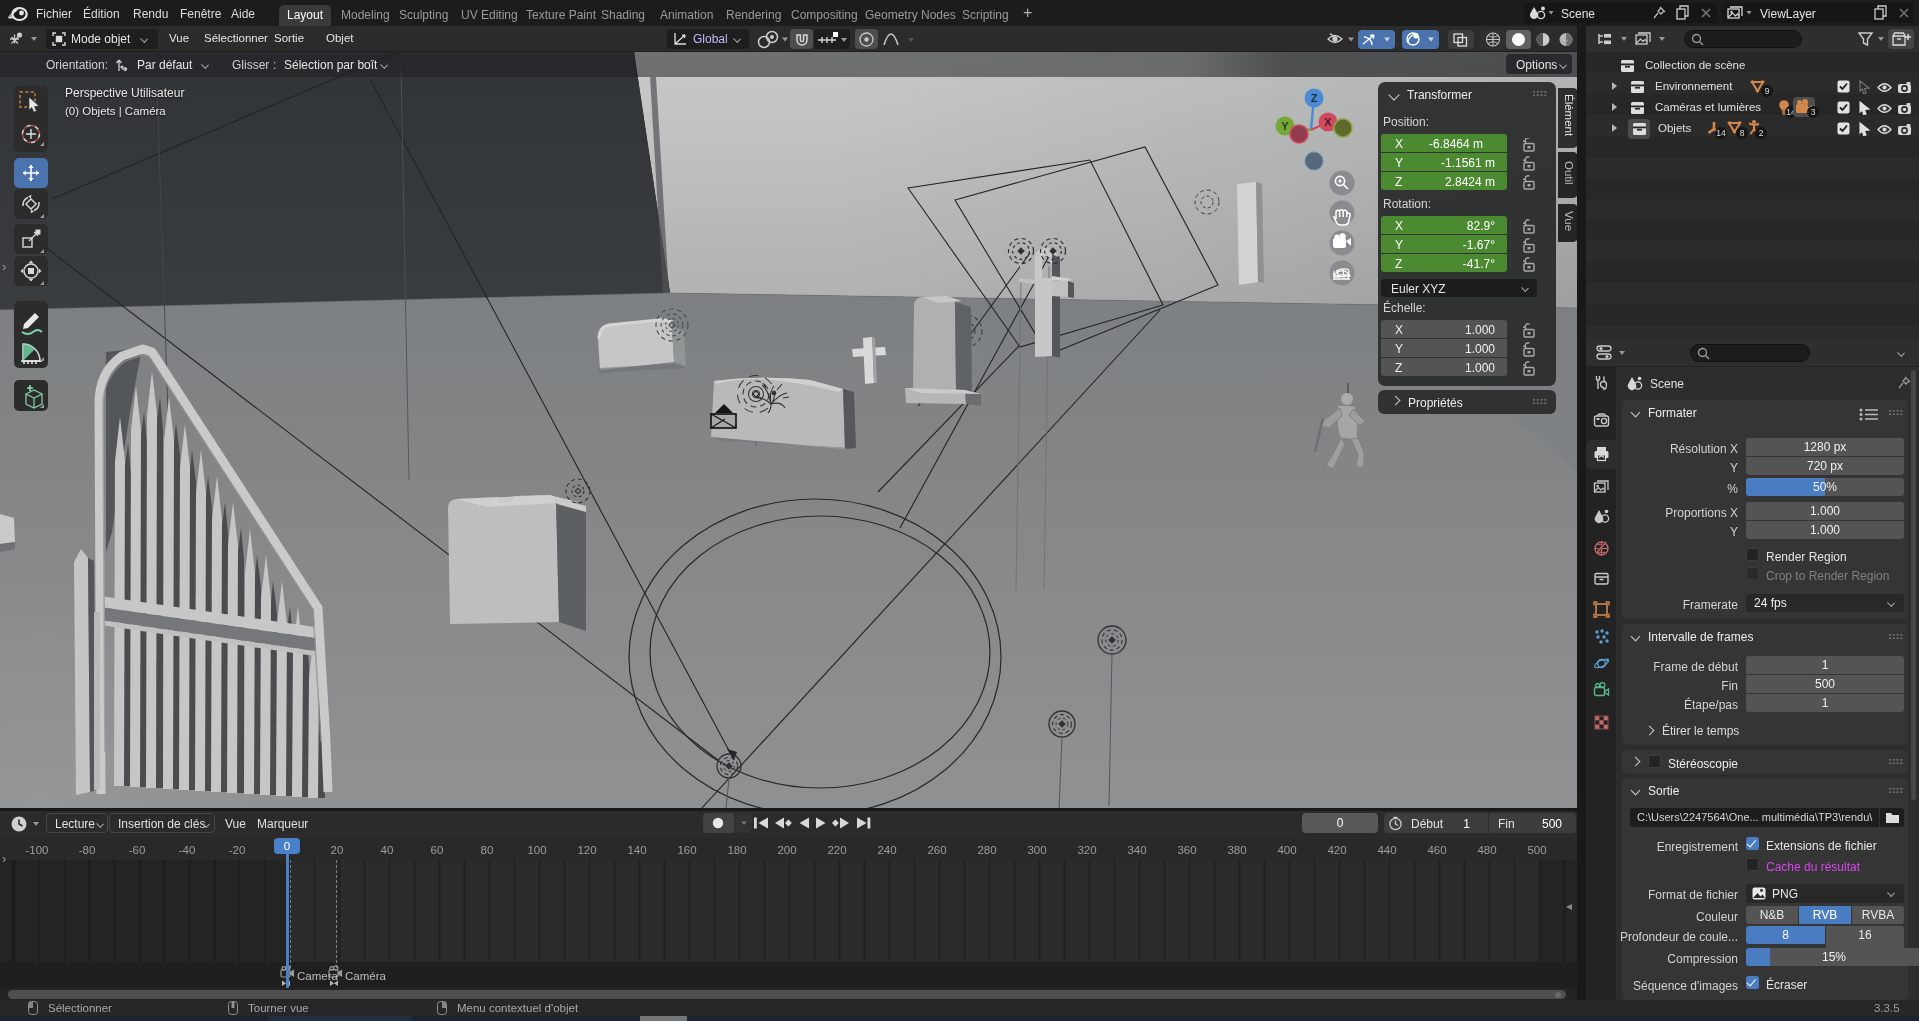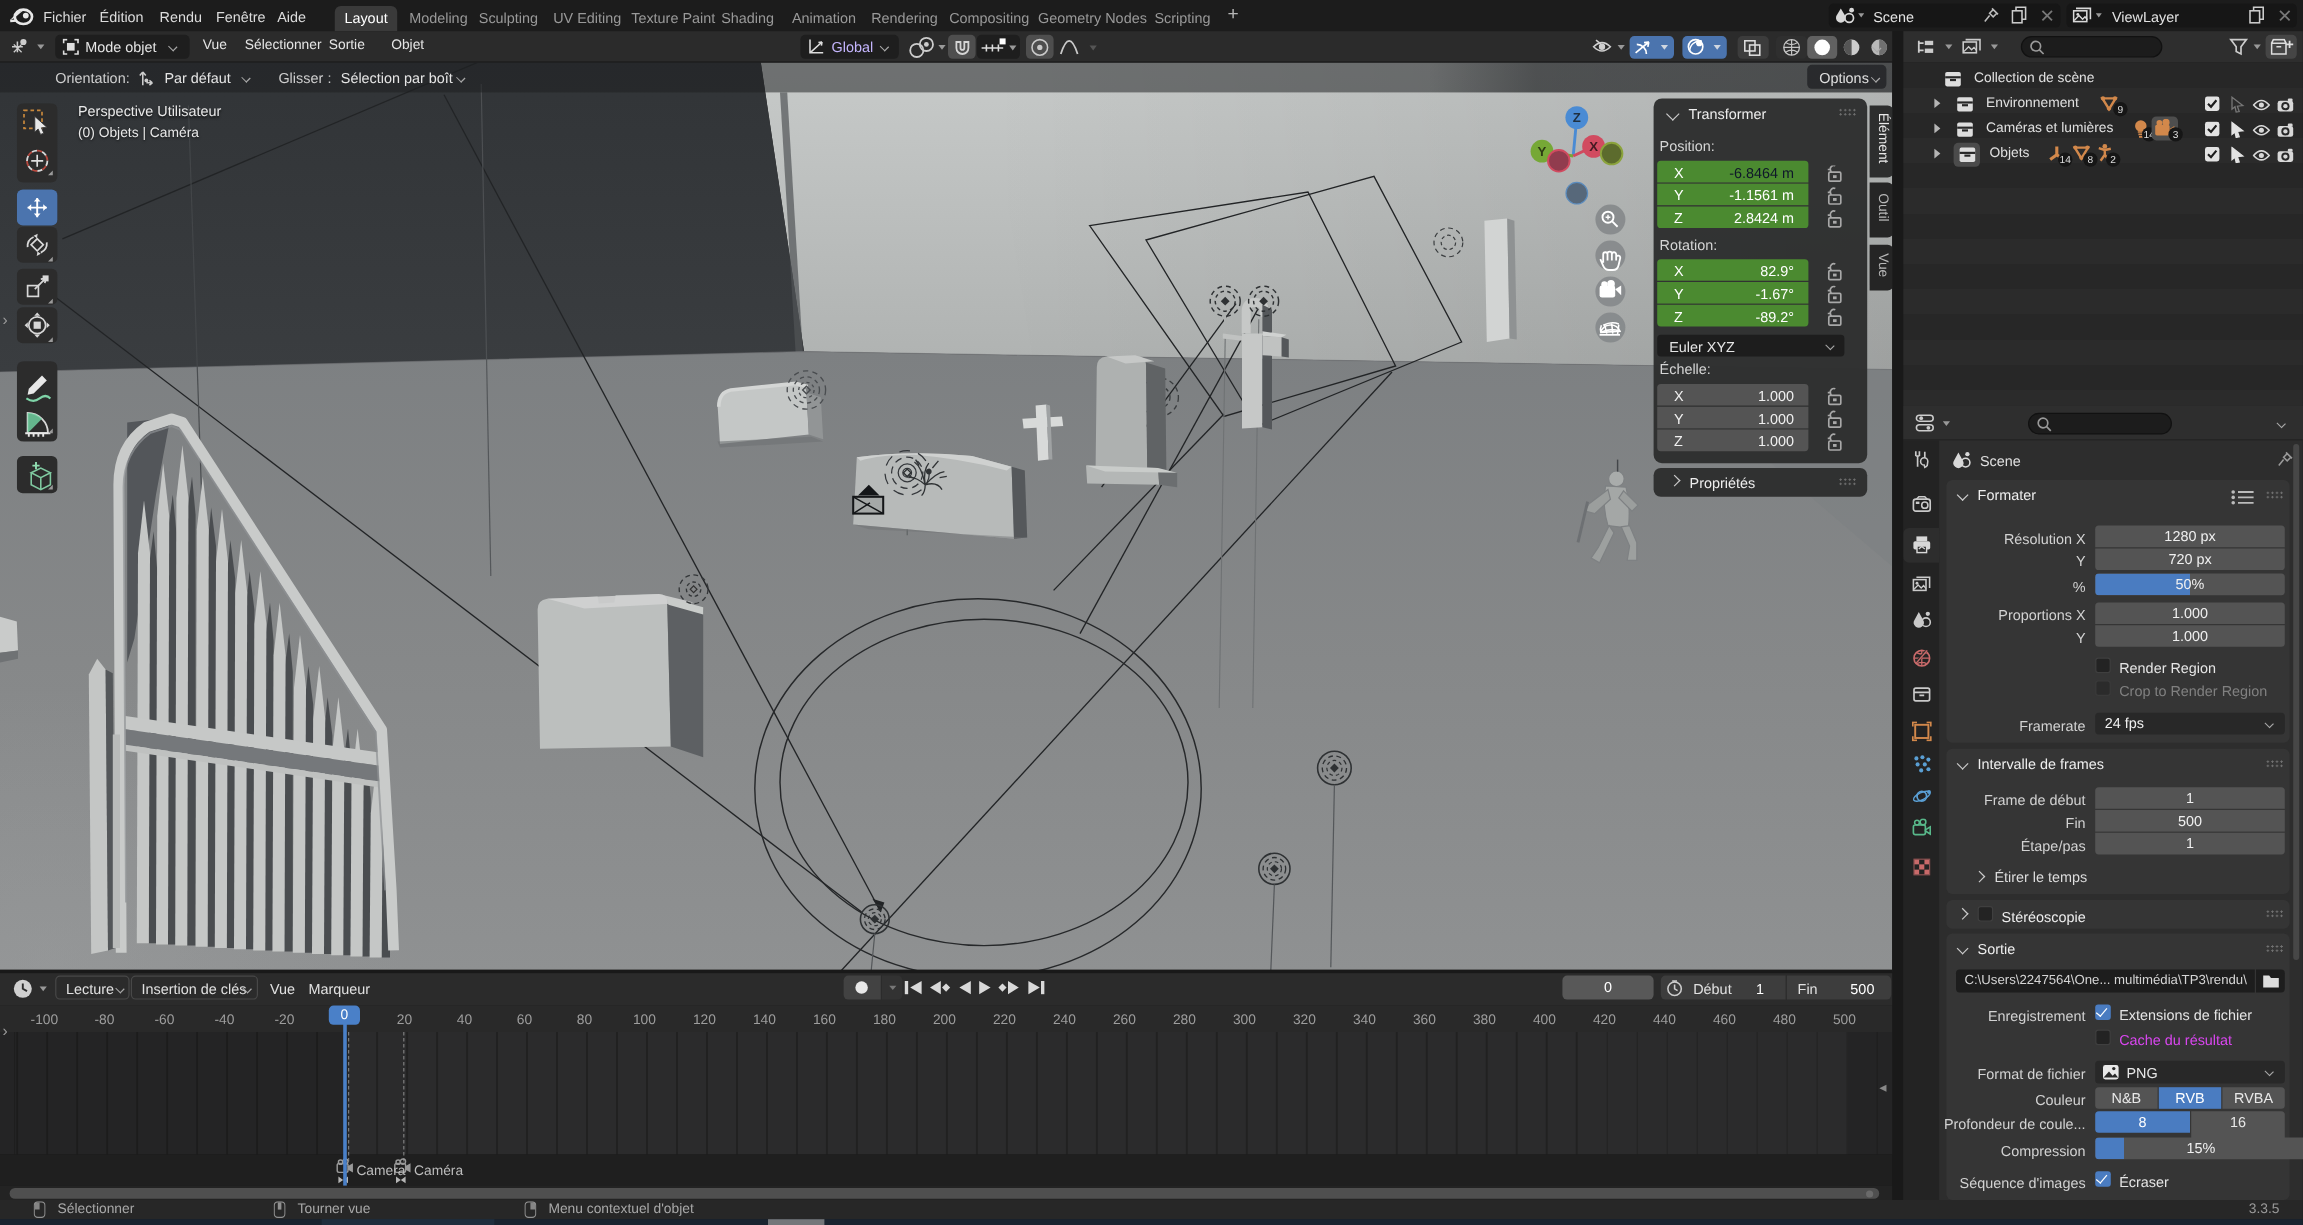--- a/index.html
+++ b/index.html
@@ -486,42 +486,42 @@
 </g>
 </svg>
 
 <div class="abs" style="left:1378px;top:82px;width:178px;height:304px;background:rgba(45,46,46,0.97);border-radius:7px"></div>
 <div class="abs" style="left:1390px;top:91px;width:8px;height:8px;border-left:1.6px solid #ccc;border-bottom:1.6px solid #ccc;transform:rotate(-45deg)"></div>
 <div class="txt" style="left:1407px;top:89px;color:#eee">Transformer</div>
 <div class="grip" style="left:1532px;top:90px"></div>
 <div class="txt" style="left:1383px;top:116px;color:#d5d5d5">Position:</div>
 <div class="fld" style="left:1381px;top:134px;width:126px;height:18px;background:#4b8a30;border-radius:3px 3px 0 0">
   <span class="abs" style="left:14px;top:4px;color:#fff">X</span>
-    <span class="abs" style="right:12px;top:4px;color:#0f172a">-6.8464 m</span>
+    <span class="abs" style="right:24px;top:4px;color:#ffffff">-6.8464 m</span>
   </div>
 <div class="fld" style="left:1381px;top:153px;width:126px;height:18px;background:#4b8a30;border-radius:0">
   <span class="abs" style="left:14px;top:4px;color:#fff">Y</span>
     <span class="abs" style="right:12px;top:4px;color:#fff">-1.1561 m</span>
   </div>
 <div class="fld" style="left:1381px;top:172px;width:126px;height:18px;background:#4b8a30;border-radius:0 0 3px 3px">
   <span class="abs" style="left:14px;top:4px;color:#fff">Z</span>
     <span class="abs" style="right:12px;top:4px;color:#fff">2.8424 m</span>
   </div>
 <div class="txt" style="left:1383px;top:198px;color:#d5d5d5">Rotation:</div>
 <div class="fld" style="left:1381px;top:216px;width:126px;height:18px;background:#4b8a30;border-radius:3px 3px 0 0">
   <span class="abs" style="left:14px;top:4px;color:#fff">X</span>
     <span class="abs" style="right:12px;top:4px;color:#fff">82.9°</span>
   </div>
 <div class="fld" style="left:1381px;top:235px;width:126px;height:18px;background:#4b8a30;border-radius:0">
   <span class="abs" style="left:14px;top:4px;color:#fff">Y</span>
     <span class="abs" style="right:12px;top:4px;color:#fff">-1.67°</span>
   </div>
 <div class="fld" style="left:1381px;top:254px;width:126px;height:18px;background:#4b8a30;border-radius:0 0 3px 3px">
   <span class="abs" style="left:14px;top:4px;color:#fff">Z</span>
-    <span class="abs" style="right:12px;top:4px;color:#fff">-89.2°</span>
+    <span class="abs" style="right:12px;top:4px;color:#fff">-41.7°</span>
   </div>
 <div class="fld" style="left:1381px;top:279px;width:156px;height:18px;background:#1d1d1d;border-radius:3px">
   <span class="abs" style="left:10px;top:4px;color:#e5e5e5">Euler XYZ</span>
   </div>
 <div class="abs" style="left:1522px;top:285px">
     <span class="chev"></span>
   </div>
 <div class="txt" style="left:1383px;top:302px;color:#d5d5d5">Échelle:</div>
 <div class="fld" style="left:1381px;top:320px;width:126px;height:18px;border-radius:3px 3px 0 0">
   <span class="abs" style="left:14px;top:4px">X</span>

